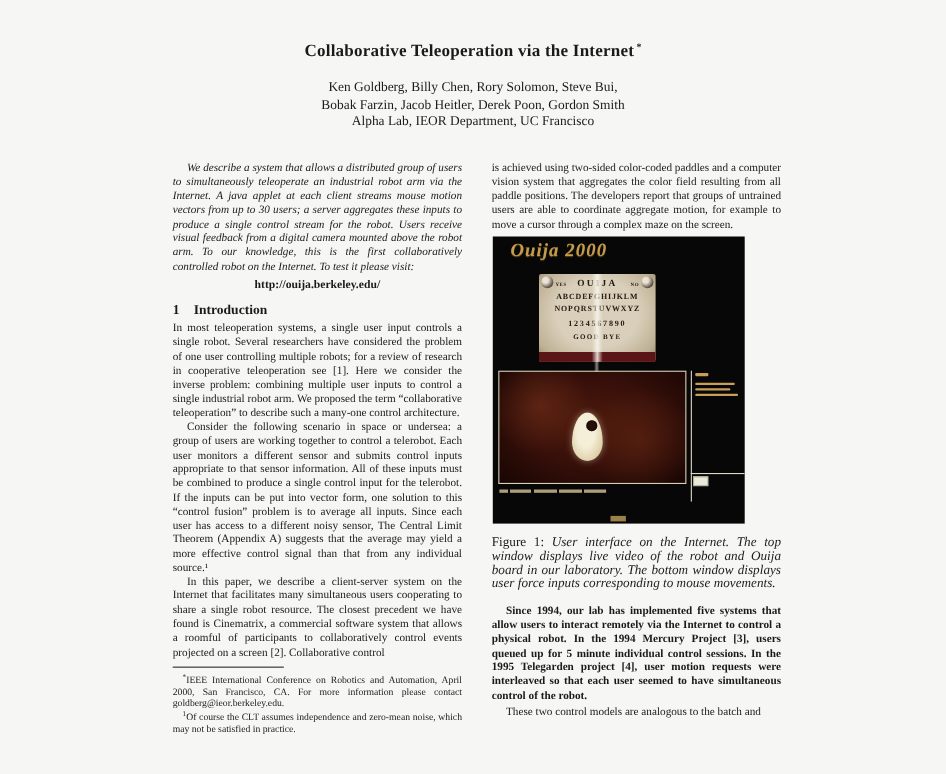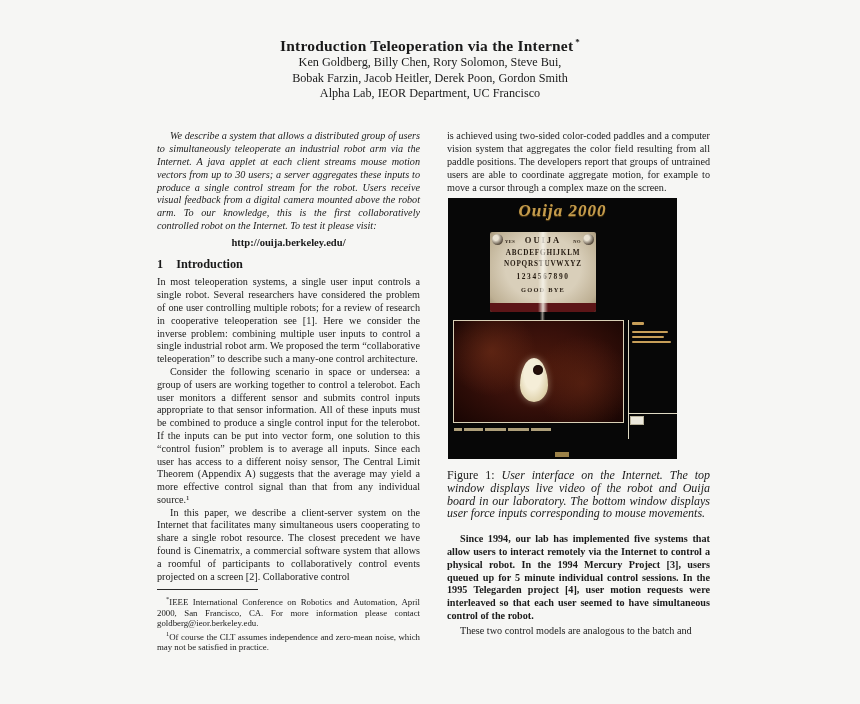--- a/index.html
+++ b/index.html
@@ -9,41 +9,41 @@
     font-family:"Liberation Serif","DejaVu Serif",serif;
     color:#1a1a1a;
     overflow:hidden;
   }
   .sheet{position:relative;width:860px;height:704px;}
 
   
   .head{text-align:center;padding-top:37px;}
   .paper-title{font-size:15.5px;font-weight:bold;margin:0;letter-spacing:0.2px;}
   .paper-title sup{font-size:9px;margin-left:2px;}
-  .authors{margin-top:0;font-size:12.2px;line-height:15.4px;}
+  .authors{margin-top:16px;font-size:12.2px;line-height:15.4px;}
 
   
   .cols{display:flex;gap:27px;width:553px;margin:29px 0 0 157px;}
   .col{width:271px;font-size:10.2px;line-height:12.8px;text-align:justify;}
   p{margin:0;}
   .indent{text-indent:13px;}
 
   .abstract{font-style:italic;}
   .url-line{text-align:center;font-weight:bold;font-style:normal;font-size:10.6px;margin:4px 0 3px;}
   .sec-head{font-size:12.3px;font-weight:bold;margin:8px 0 6px;}
   .sec-head .num{margin-right:13px;}
 
   .footnotes{margin-top:6px;font-size:8.8px;line-height:10.5px;}
   .fnrule{width:101px;height:0;border-top:1px solid #2a2a2a;margin:0 0 4px 0;}
   .fn{text-indent:9px;}
   .fn sup{font-size:6.5px;}
 
   
   .figure{position:relative;width:229px;height:261px;background:#070707;margin:4px 0 0 1px;overflow:hidden;}
-  .banner{position:absolute;top:7px;left:0;width:100%;text-align:center;
+  .banner{position:absolute;top:7px;left:16px;width:100%;
     font-size:17px;font-style:italic;font-weight:bold;letter-spacing:1px;
     color:#c59c4c;text-shadow:0 1px 1px #5a4115;}
   .board{position:absolute;left:42px;top:34px;width:106px;height:80px;border-radius:2px;overflow:hidden;
     background:radial-gradient(ellipse at 50% 45%, #d9cfba 50%, #beb094 82%, #8f7f64 100%);
     color:#241a10;font-weight:bold;}
   .board .b-title{position:absolute;top:2px;left:0;width:100%;text-align:center;font-size:8.5px;letter-spacing:2px;}
   .board .b-yes{position:absolute;left:15px;top:4px;font-size:4.5px;letter-spacing:0.5px;}
   .board .b-no{position:absolute;right:15px;top:4px;font-size:4.5px;letter-spacing:0.5px;}
   .board .b-l1{position:absolute;top:15px;left:0;width:100%;text-align:center;font-size:7.2px;letter-spacing:0.8px;}
   .board .b-l2{position:absolute;top:26px;left:0;width:100%;text-align:center;font-size:7.2px;letter-spacing:0.8px;}
@@ -90,21 +90,21 @@
   .caption .cap-body{font-style:italic;}
   .after-fig{margin-top:13px;font-weight:bold;}
   .tail{margin-top:2px;}
 </style>
 </head>
 <body>
 
 <div class="sheet">
 
   <div class="head">
-    <h1 class="paper-title"><span>Introduction Teleoperation via the Internet</span><sup>*</sup></h1>
+    <h1 class="paper-title"><span>Collaborative Teleoperation via the Internet</span><sup>*</sup></h1>
     <div class="authors">
       <div>Ken Goldberg, Billy Chen, Rory Solomon, Steve Bui,</div>
       <div>Bobak Farzin, Jacob Heitler, Derek Poon, Gordon Smith</div>
       <div>Alpha Lab, IEOR Department, UC Francisco</div>
     </div>
   </div>
 
   <div class="cols">
 
     <div class="col">

